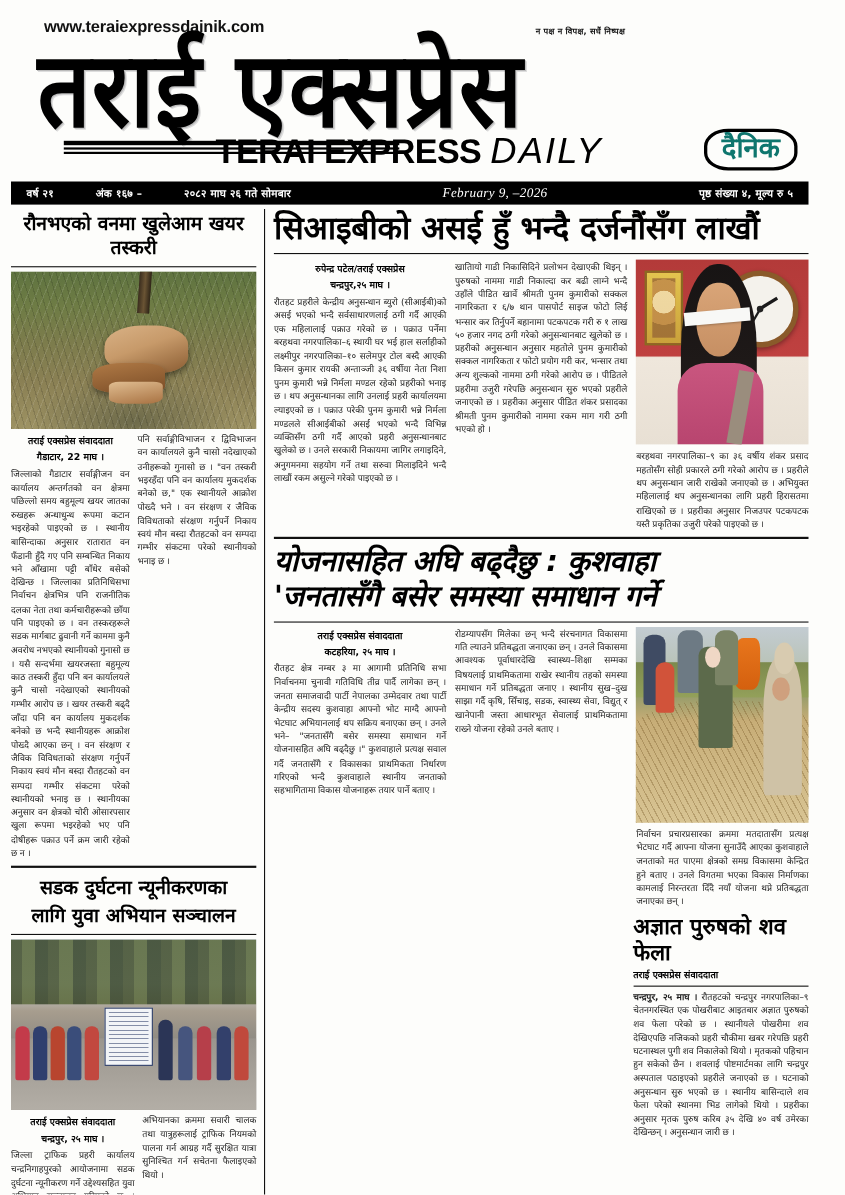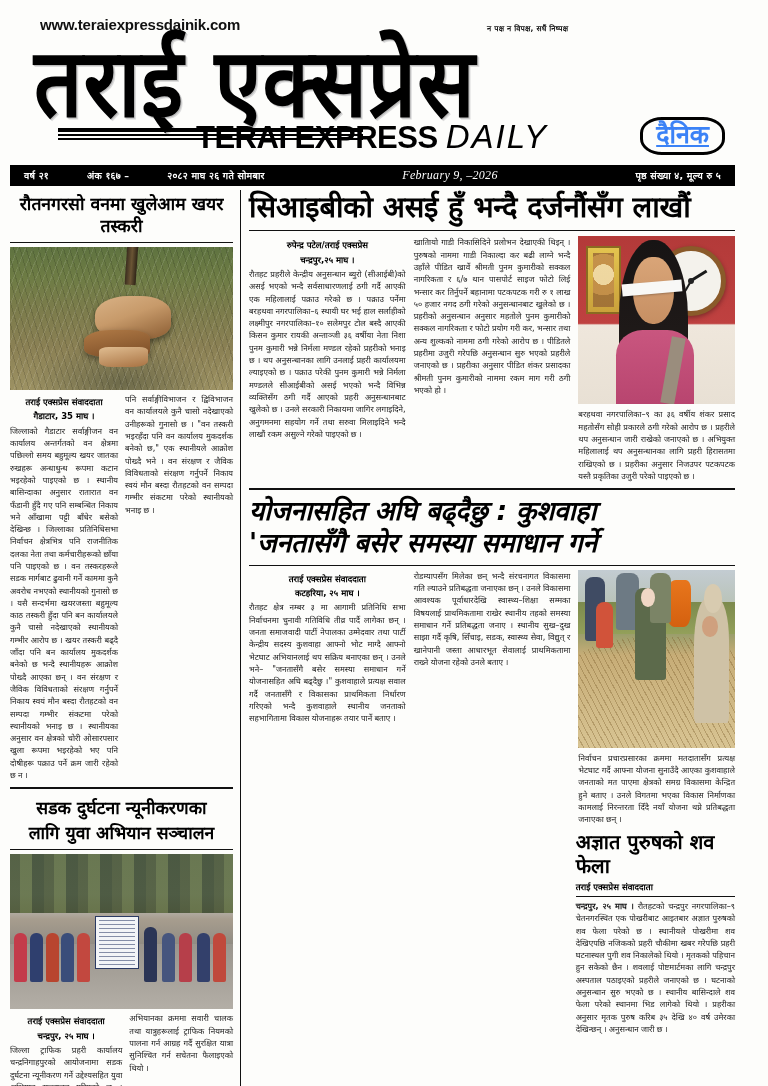--- a/index.html
+++ b/index.html
@@ -43,23 +43,22 @@
     letter-spacing: -0.5px; font-family: "Liberation Sans", sans-serif;
   }
   .latin-title .daily {
     font-weight: 400; font-style: italic; font-size: 33px;
     letter-spacing: 2px; font-family: "Liberation Sans", sans-serif;
   }
   .dainik-badge {
     position: absolute; right: 20px; top: 117px;
     border: 3px solid #000; border-radius: 22px/16px;
     padding: 2px 13px 4px; font-size: 25px; font-weight: 700;
-    font-family: "DejaVu Sans", sans-serif; color: #3b82f6;
+    font-family: "DejaVu Sans", sans-serif; color: #0f766e;
     line-height: 1.05;
-    text-decoration: underline;
   }
 
   
   .infobar {
     height: 21px; background: #000; color: #fff;
     display: flex; align-items: center; font-size: 9.5px;
     font-family: "DejaVu Sans", sans-serif; font-weight: 700;
     margin: 0 10px; padding: 0 14px; letter-spacing: 0.2px;
   }
   .infobar .ib-left { display: flex; gap: 38px; }
@@ -250,21 +249,21 @@
   .hl-mid {
     font-family: "DejaVu Sans", sans-serif; font-weight: 700;
     font-size: 26.5px; line-height: 1.22; color: #000;
     letter-spacing: -0.2px; font-style: italic; white-space: nowrap;
   }
   .hl-br {
     font-family: "DejaVu Sans", sans-serif; font-weight: 700;
     font-size: 20px; line-height: 1.2; color: #000; text-align: left;
   }
 
-  .main-row { display: flex; gap: 8px; margin-top: 5px; }
+  .main-row { display: flex; gap: 8px; margin-top: 5px; justify-content: flex-end; }
   .m-col { width: 33.33%; }
   .mid-row { display: flex; gap: 8px; margin-top: 4px; }
   .br-row  { display: flex; gap: 8px; margin-top: 4px; }
 </style>
 </head>
 <body>
 
 <div class="page">
 
   <div class="masthead">
@@ -291,35 +290,35 @@
     </div>
     <div class="ib-mid">February 9, –2026</div>
     <div class="ib-right">पृष्ठ संख्या ४, मूल्य रु ५</div>
   </div>
 
   <div class="body-wrap">
 
     <div class="col-left">
 
       <div>
-        <div class="hl-left">रौतनगरसो वनमा खुलेआम खयर तस्करी</div>
+        <div class="hl-left">रौनभएको वनमा खुलेआम खयर तस्करी</div>
         <hr class="hr-thin">
 
         <div class="photo stump ph-stump">
           <div class="grass"></div>
           <div class="tree"></div>
           <div class="log"></div>
           <div class="log2"></div>
           <div class="log3"></div>
         </div>
 
         <div style="display:flex; gap:7px; margin-top:3px;">
           <div style="width:50%;">
             <div class="byline">तराई एक्सप्रेस संवाददाता</div>
-            <div class="byline" style="padding-top:0">गैडाटार, 35 माघ ।</div>
+            <div class="byline" style="padding-top:0">गैडाटार, 22 माघ ।</div>
             <div class="np">जिल्लाको गैडाटार सर्वाङ्गीजन वन कार्यालय अन्तर्गतको वन क्षेत्रमा पछिल्लो समय बहुमूल्य खयर जातका रुखहरू अन्धाधुन्ध रूपमा कटान भइरहेको पाइएको छ । स्थानीय बासिन्दाका अनुसार रातारात वन फँडानी हुँदै गए पनि सम्बन्धित निकाय भने आँखामा पट्टी बाँधेर बसेको देखिन्छ । जिल्लाका प्रतिनिधिसभा निर्वाचन क्षेत्रभित्र पनि राजनीतिक दलका नेता तथा कर्मचारीहरूको छाँया पनि पाइएको छ । वन तस्करहरूले सडक मार्गबाट ढुवानी गर्ने काममा कुनै अवरोध नभएको स्थानीयको गुनासो छ । यसै सन्दर्भमा खयरजस्ता बहुमूल्य काठ तस्करी हुँदा पनि बन कार्यालयले कुनै चासो नदेखाएको स्थानीयको गम्भीर आरोप छ । खयर तस्करी बढ्दै जाँदा पनि बन कार्यालय मुकदर्शक बनेको छ भन्दै स्थानीयहरू आक्रोश पोख्दै आएका छन् । वन संरक्षण र जैविक विविधताको संरक्षण गर्नुपर्ने निकाय स्वयं मौन बस्दा रौतहटको वन सम्पदा गम्भीर संकटमा परेको स्थानीयको भनाइ छ । स्थानीयका अनुसार वन क्षेत्रको चोरी ओसारपसार खुला रूपमा भइरहेको भए पनि दोषीहरू पक्राउ पर्ने क्रम जारी रहेको छ न ।</div>
           </div>
           <div style="width:50%;">
             <div class="np">पनि सर्वाङ्गीविभाजन र द्विविभाजन वन कार्यालयले कुनै चासो नदेखाएको उनीहरूको गुनासो छ । "वन तस्करी भइरहँदा पनि वन कार्यालय मुकदर्शक बनेको छ," एक स्थानीयले आक्रोश पोख्दै भने । वन संरक्षण र जैविक विविधताको संरक्षण गर्नुपर्ने निकाय स्वयं मौन बस्दा रौतहटको वन सम्पदा गम्भीर संकटमा परेको स्थानीयको भनाइ छ ।</div>
           </div>
         </div>
       </div>
 
       <hr class="hr-thick">
 

